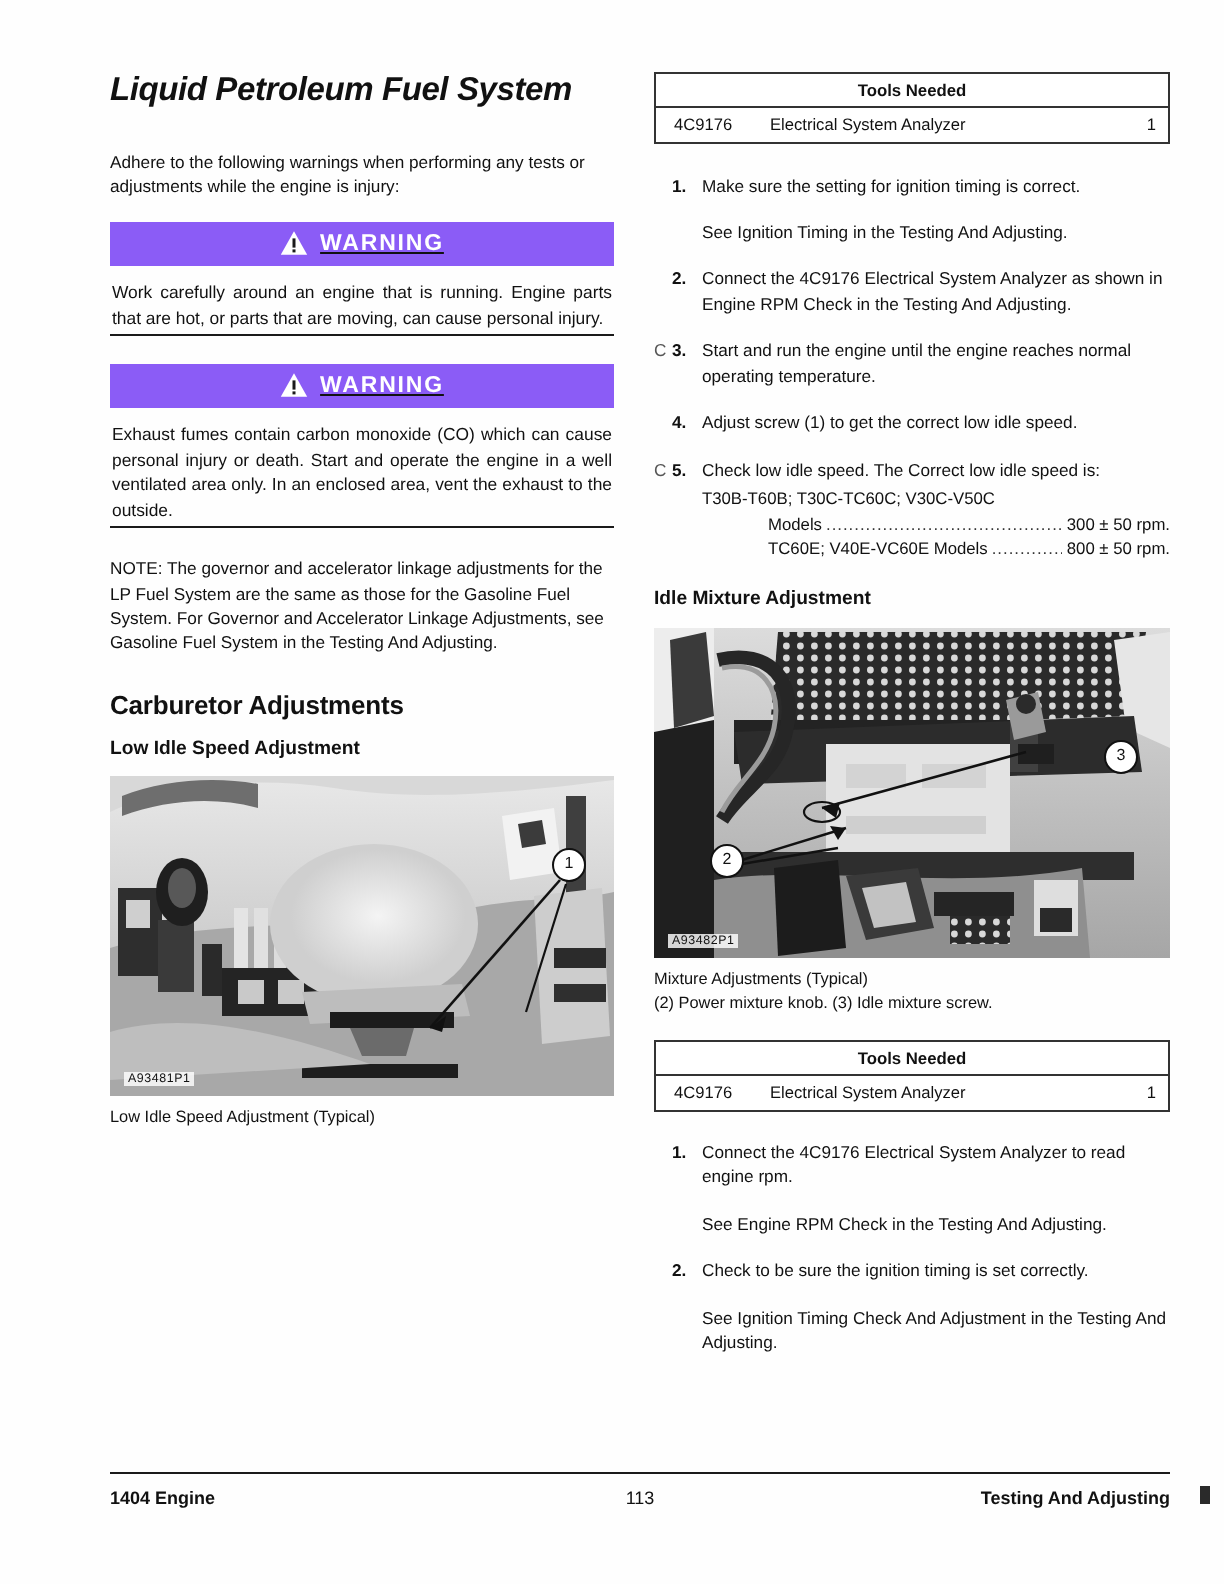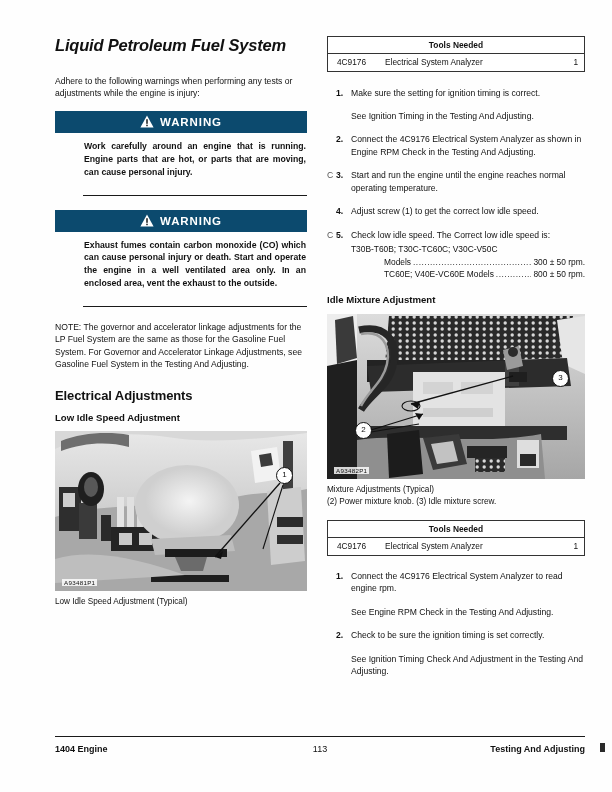--- a/index.html
+++ b/index.html
@@ -57,42 +57,42 @@
   }
   p.body-text {
     font-size: 8.6px;
     line-height: 1.45;
     margin: 0 0 11px 0;
   }
 
   
   .warn-block { margin: 0 0 14px 0; }
   .warn-bar {
-    background: #0c4a6e;
+    background: #8b5cf6;
     height: 22px;
     display: flex;
     align-items: center;
     justify-content: center;
     gap: 6px;
+    text-decoration: underline;
   }
   .warn-tri { display: block; }
   .warn-word {
     color: #ffffff;
     font-size: 11.5px;
     font-weight: bold;
     letter-spacing: 0.9px;
   }
   .warn-body {
     font-size: 8.7px;
-    font-weight: bold;
+    font-weight: normal;
     line-height: 1.48;
     text-align: justify;
-    padding: 7px 1px 16px 1px;
+    padding: 7px 1px 1px 1px;
     border-bottom: 1.6px solid #1a1a1a;
-    margin-left: 28px;
   }
 
   
   .tools-table {
     border: 1px solid #333;
     margin: 0 0 15px 0;
     background: #fff;
   }
   .tools-head {
     text-align: center;
@@ -242,21 +242,21 @@
           <rect x="6.25" y="4.2" width="1.5" height="4.6" fill="#1a1a1a"></rect>
           <rect x="6.25" y="9.7" width="1.5" height="1.5" fill="#1a1a1a"></rect>
         </svg>
         <span class="warn-word">WARNING</span>
       </div>
       <div class="warn-body">Exhaust fumes contain carbon monoxide (CO) which can cause personal injury or death. Start and operate the engine in a well ventilated area only. In an enclosed area, vent the exhaust to the outside.</div>
     </div>
 
     <p class="body-text" style="margin-top:14px;">NOTE:  The governor and accelerator linkage adjustments for the LP Fuel System are the same as those for the Gasoline Fuel System. For Governor and Accelerator Linkage Adjustments, see Gasoline Fuel System in the Testing And Adjusting.</p>
 
-    <h2 class="section-head" style="margin-top:17px;">Electrical Adjustments</h2>
+    <h2 class="section-head" style="margin-top:17px;">Carburetor Adjustments</h2>
 
     <h3 class="sub-head">Low Idle Speed Adjustment</h3>
 
     <div class="figure">
       <div class="photo" style="height:160px;">
         <svg class="photo-inner" viewBox="0 0 252 160" preserveAspectRatio="none">
           <defs>
             <linearGradient id="lg1" x1="0" y1="0" x2="0" y2="1">
               <stop offset="0" stop-color="#e8e8e8"></stop>
               <stop offset="1" stop-color="#b5b5b5"></stop>

